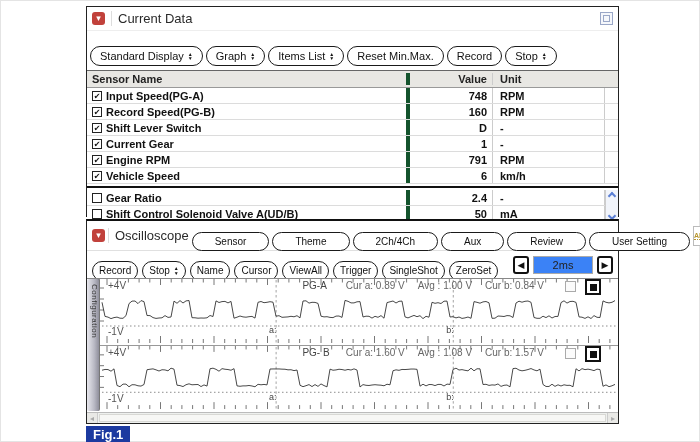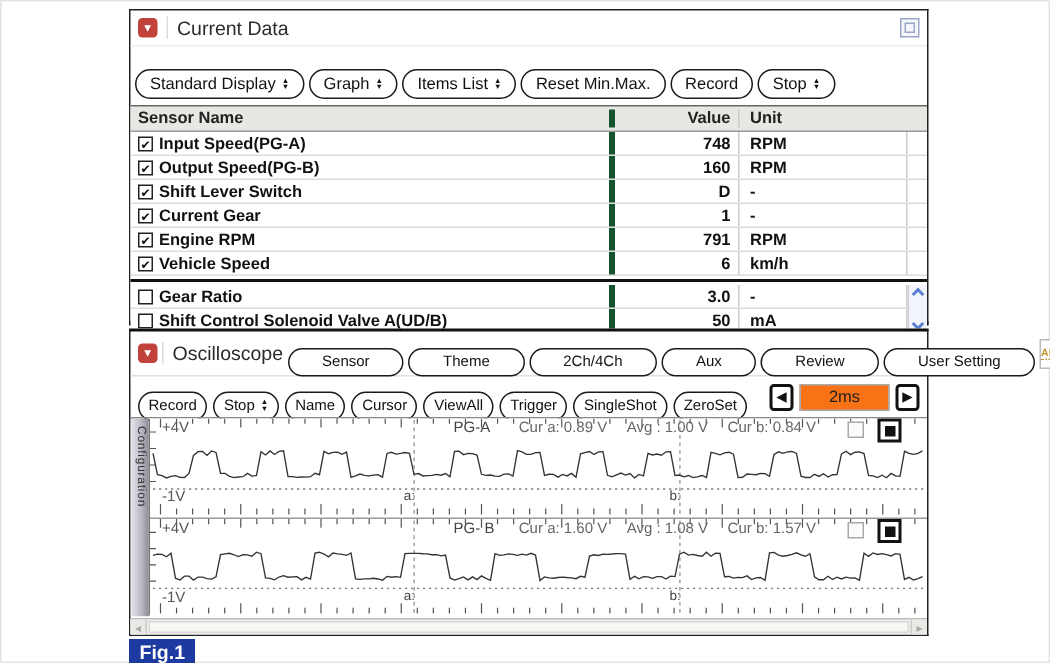--- a/index.html
+++ b/index.html
@@ -45,21 +45,21 @@
   .osc-btn{font-size:10px;padding:0 22px;height:19px;}
   .time-box{margin-left:auto;width:86px;height:20px;border:1px solid #bbb;display:flex;align-items:center;justify-content:center;gap:5px;font-size:11px;color:#333;background:#fff;}
   .ab-ico{color:#b8962e;font-size:7px;font-weight:bold;line-height:7px;border-bottom:1px dotted #b8962e;}
   .sq-btn{width:17px;height:17px;border:2px solid #111;background:#fff;display:inline-flex;align-items:center;justify-content:center;flex:0 0 auto;}
   .sq-btn b{width:8px;height:8px;background:#111;display:block;}
   .hdr-sq{margin-left:12px;margin-right:2px;}
 
   .osc-toolbar2{display:flex;align-items:center;gap:4px;height:28px;padding:0 5px;border-top:1px solid #e0e0e0;}
   .osc-toolbar2 .tb-btn{font-size:10px;padding:0 6px;height:20px;}
   .arrow-btn{width:16px;height:18px;border:2px solid #111;border-radius:3px;background:#fff;display:inline-flex;align-items:center;justify-content:center;font-size:9px;color:#111;padding:0;font-family:inherit;}
-  .tb-display{width:60px;height:18px;border:1px solid #aaa;display:flex;align-items:center;justify-content:center;font-size:11px;color:#222;background:#f97316;}
+  .tb-display{width:60px;height:18px;border:1px solid #aaa;display:flex;align-items:center;justify-content:center;font-size:11px;color:#222;background:#3b82f6;}
 
   .wave-region{position:relative;display:flex;height:133px;border-top:1px solid #888;}
   .conf-tab{width:13px;background:linear-gradient(90deg,#e8e8ee 0%,#b9b9c4 60%,#8f8f9c 100%);border-right:1px solid #777;border-radius:2px;writing-mode:vertical-rl;font-size:8px;color:#333;padding-top:5px;letter-spacing:.5px;overflow:hidden;}
   .channels{flex:1;display:flex;flex-direction:column;min-width:0;}
   .channel{position:relative;height:66px;background:#fff;}
   .channel + .channel{border-top:1px solid #999;}
   .channel svg{position:absolute;inset:0;width:100%;height:100%;display:block;}
   .ch-top{position:absolute;top:1px;left:0;right:12px;height:13px;font-size:10px;color:#555;}
   .vlab{position:absolute;left:8px;top:0;}
   .ch-name{position:absolute;left:40%;top:0;color:#444;}
@@ -139,21 +139,21 @@
             <span class="chk">✔</span>
             <span>Input Speed(PG-A)</span>
           </span>
           <span class="col-value">748</span>
           <span class="col-unit">RPM</span>
           <span class="col-gutter"></span>
         </div>
         <div class="row">
           <span class="col-name">
             <span class="chk">✔</span>
-            <span>Output Speed(PG-B)</span>
+            <span>Record Speed(PG-B)</span>
           </span>
           <span class="col-value">160</span>
           <span class="col-unit">RPM</span>
           <span class="col-gutter"></span>
         </div>
         <div class="row">
           <span class="col-name">
             <span class="chk">✔</span>
             <span>Shift Lever Switch</span>
           </span>
@@ -190,21 +190,21 @@
         </div>
       </div>
     <div class="thick-sep"></div>
     <div class="extra">
       <div id="cd-extra-rows">
           <div class="row">
             <span class="col-name">
               <span class="chk"></span>
               <span>Gear Ratio</span>
             </span>
-            <span class="col-value">3.0</span>
+            <span class="col-value">2.4</span>
             <span class="col-unit">-</span>
             <span class="col-gutter"></span>
           </div>
           <div class="row">
             <span class="col-name">
               <span class="chk"></span>
               <span>Shift Control Solenoid Valve A(UD/B)</span>
             </span>
             <span class="col-value">50</span>
             <span class="col-unit">mA</span>

